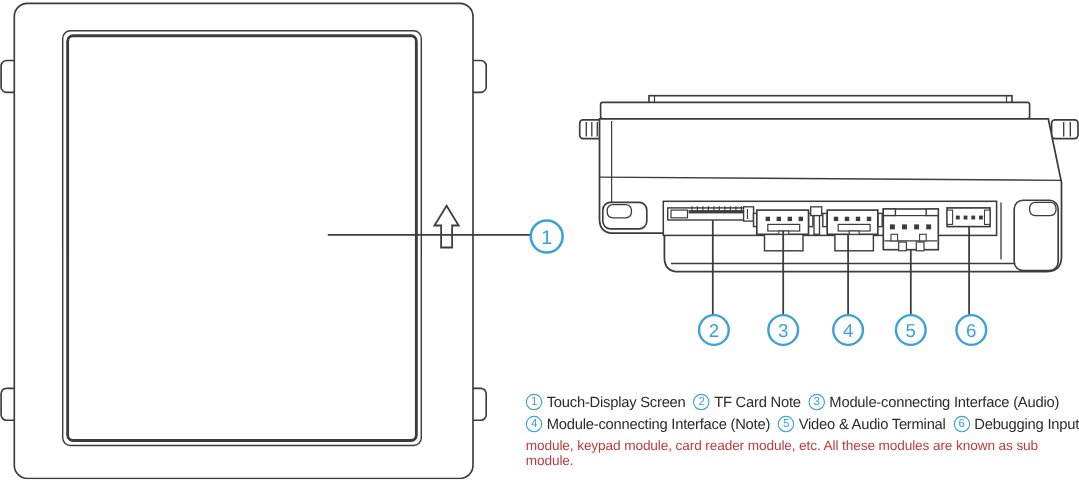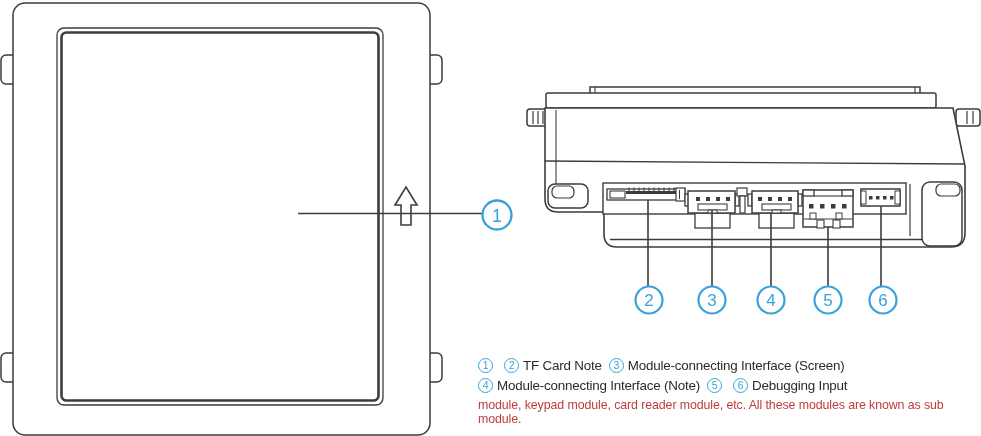--- a/index.html
+++ b/index.html
@@ -189,37 +189,39 @@
       <text class="cnum" x="771" y="306">4</text>
       <text class="cnum" x="828" y="306">5</text>
       <text class="cnum" x="883" y="306">6</text>
     </g>
   </svg>
 
   <div class="legend">
     <div class="legend-row">
       <span class="legend-item">
         <span class="num-badge">1</span>
+        <span>Touch-Display Screen</span>
       </span>
       <span class="legend-item">
         <span class="num-badge">2</span>
         <span>TF Card Note</span>
       </span>
       <span class="legend-item">
         <span class="num-badge">3</span>
-        <span>Module-connecting Interface (Screen)</span>
+        <span>Module-connecting Interface (Audio)</span>
       </span>
     </div>
     <div class="legend-row">
       <span class="legend-item">
         <span class="num-badge">4</span>
         <span>Module-connecting Interface (Note)</span>
       </span>
       <span class="legend-item">
         <span class="num-badge">5</span>
+        <span>Video &amp; Audio Terminal</span>
       </span>
       <span class="legend-item">
         <span class="num-badge">6</span>
         <span>Debugging Input</span>
       </span>
     </div>
     <div class="note">
       <div>module, keypad module, card reader module, etc. All these modules are known as sub module.</div>
     </div>
   </div>

